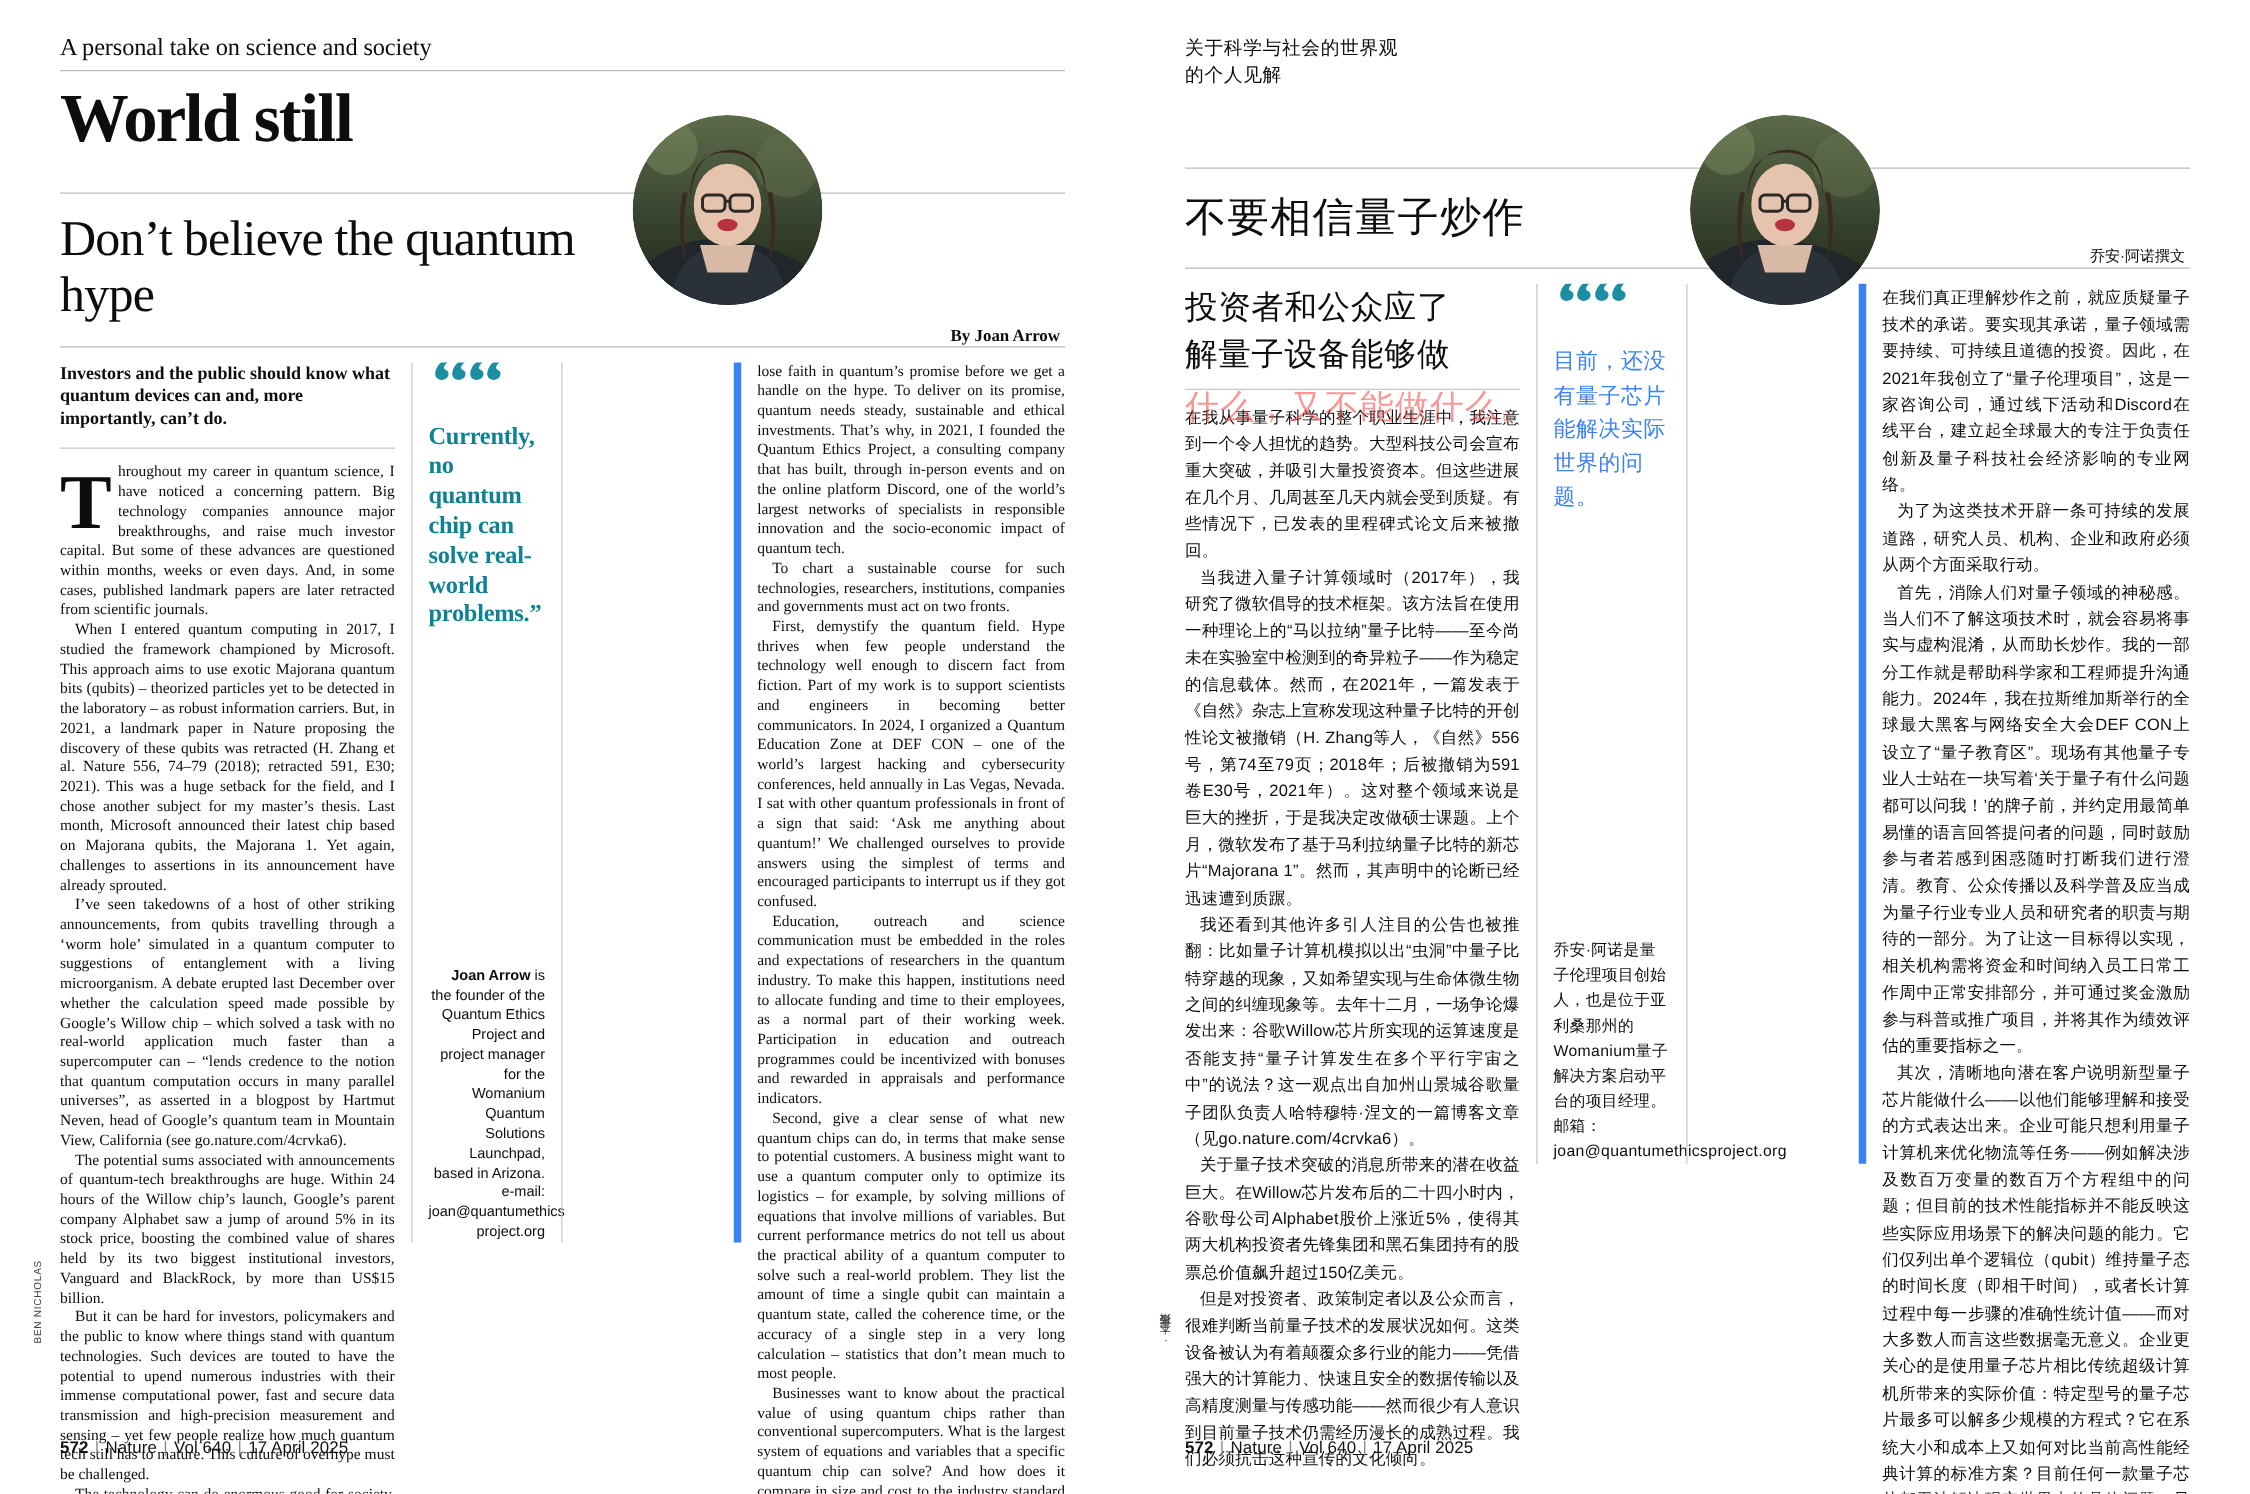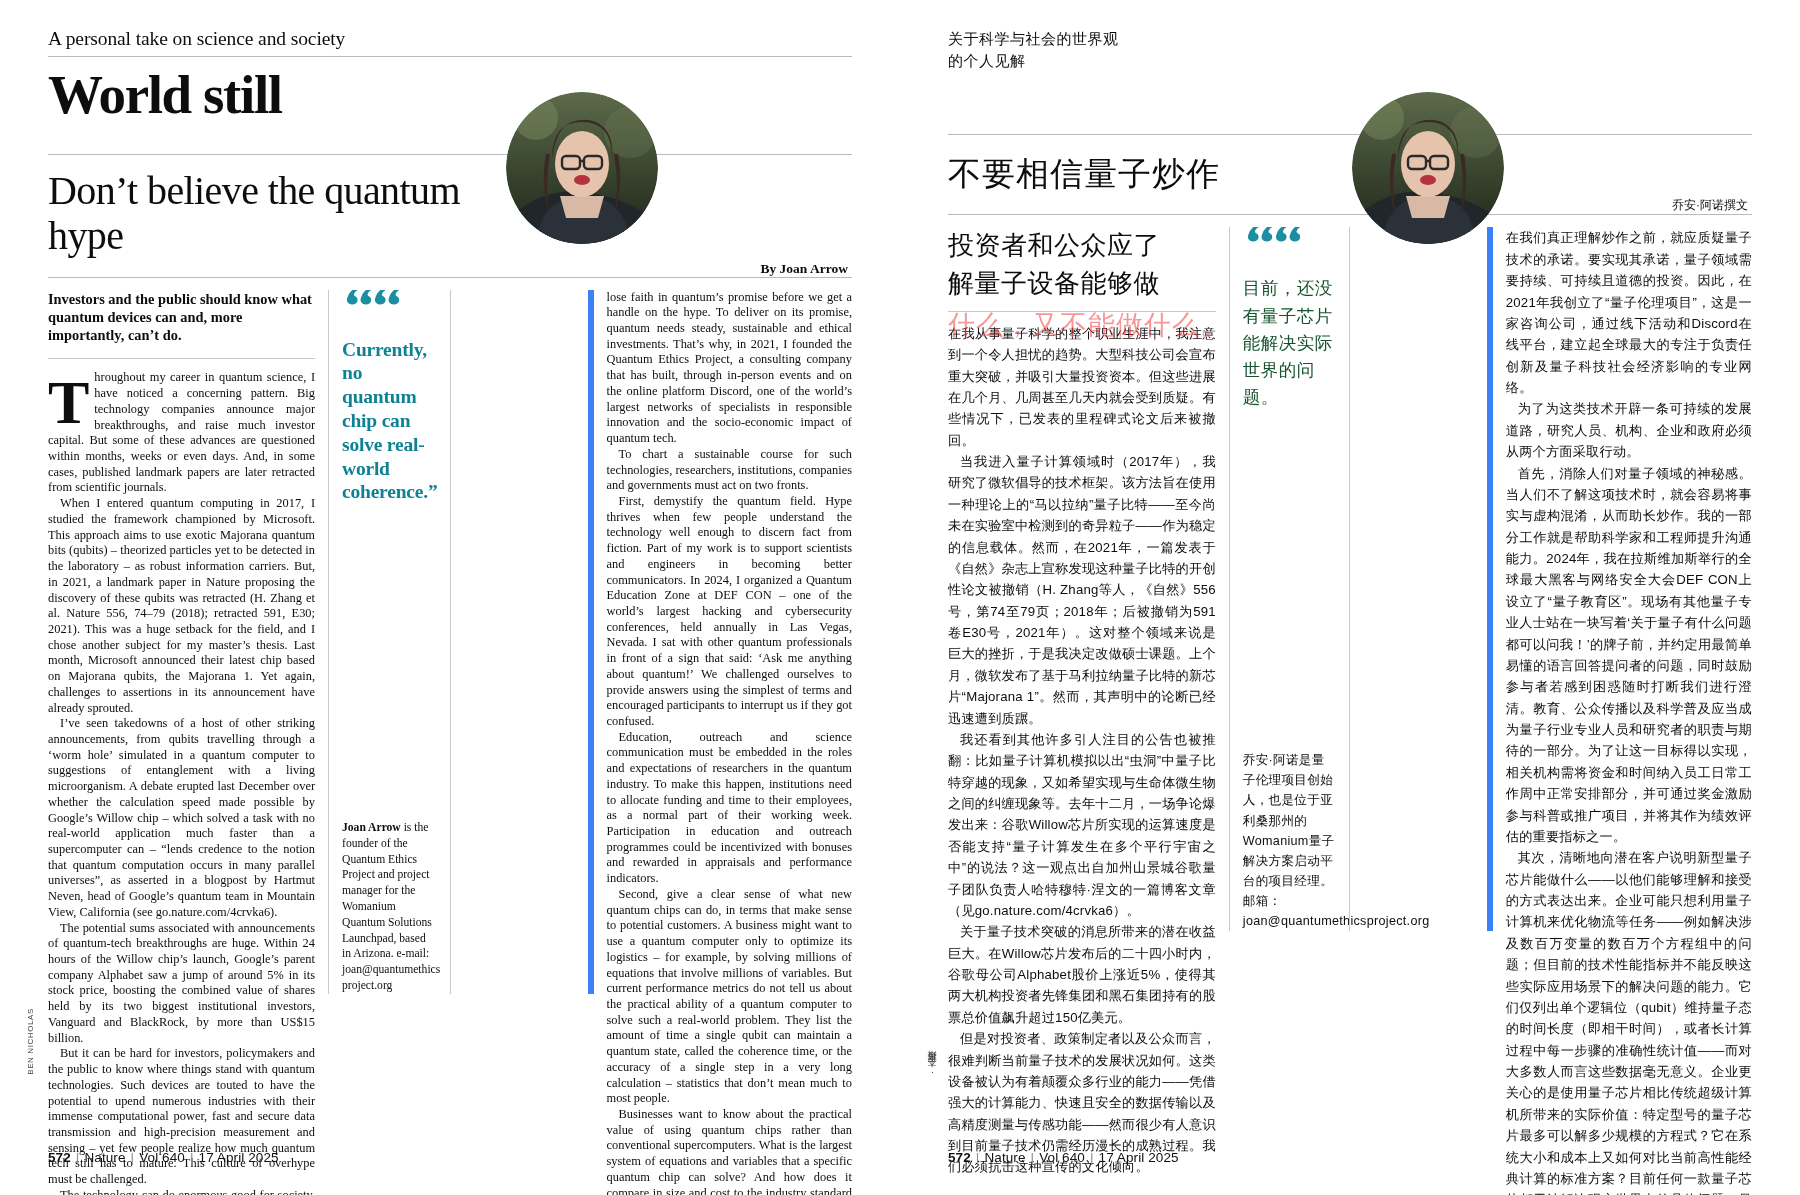--- a/index.html
+++ b/index.html
@@ -119,28 +119,28 @@
   }
   .pq-text {
     font-family:"Liberation Serif", serif;
     font-weight:bold; font-size:19.5px; line-height:1.22;
     color:#0e8294; margin-top:8px; text-align:left;
     letter-spacing:-0.2px;
   }
   .pq-text-cn {
     font-family:"Liberation Sans", sans-serif;
     font-weight:normal; font-size:17.5px; line-height:1.55;
-    color:#14532d; margin-top:8px; text-align:left;
+    color:#3b82f6; margin-top:8px; text-align:left;
     letter-spacing:0.5px;
   }
 
   
   .bio {
-    font-family:Liberation Serif, serif;
-    font-size:11.6px; line-height:1.36; text-align:left;
+    font-family:Liberation Sans, sans-serif;
+    font-size:11.6px; line-height:1.36; text-align:right;
     position:absolute; left:13px; right:13px; bottom:0;
   }
   .bio b { font-weight:bold; }
   .bio-cn {
     font-family:"Liberation Sans", sans-serif;
     font-size:12.6px; line-height:1.6; text-align:left;
     letter-spacing:0.3px;
     position:absolute; left:13px; right:13px; bottom:0;
   }
 
@@ -232,21 +232,21 @@
         <p class="body dropcap">Throughout my career in quantum science, I have noticed a concerning pattern. Big technology companies announce major breakthroughs, and raise much investor capital. But some of these advances are questioned within months, weeks or even days. And, in some cases, published landmark papers are later retracted from scientific journals.</p>
         <p class="body">When I entered quantum computing in 2017, I studied the framework championed by Microsoft. This approach aims to use exotic Majorana quantum bits (qubits) – theorized particles yet to be detected in the laboratory – as robust information carriers. But, in 2021, a landmark paper in Nature proposing the discovery of these qubits was retracted (H. Zhang et al. Nature 556, 74–79 (2018); retracted 591, E30; 2021). This was a huge setback for the field, and I chose another subject for my master’s thesis. Last month, Microsoft announced their latest chip based on Majorana qubits, the Majorana 1. Yet again, challenges to assertions in its announcement have already sprouted.</p>
         <p class="body">I’ve seen takedowns of a host of other striking announce­ments, from qubits travelling through a ‘worm hole’ simulated in a quantum computer to suggestions of entanglement with a living microorganism. A debate erupted last December over whether the calculation speed made possible by Google’s Willow chip – which solved a task with no real-world application much faster than a supercomputer can – “lends credence to the notion that quantum compu­tation occurs in many parallel universes”, as asserted in a blogpost by Hartmut Neven, head of Google’s quantum team in Mountain View, California (see go.nature.com/4crvka6).</p>
         <p class="body">The potential sums associated with announcements of quantum-tech breakthroughs are huge. Within 24 hours of the Willow chip’s launch, Google’s parent company Alphabet saw a jump of around 5% in its stock price, boosting the combined value of shares held by its two biggest institutional investors, Vanguard and BlackRock, by more than US$15 billion.</p>
         <p class="body">But it can be hard for investors, policymakers and the public to know where things stand with quantum technologies. Such devices are touted to have the potential to upend numerous industries with their immense com­putational power, fast and secure data transmission and high-precision measurement and sensing – yet few people realize how much quantum tech still has to mature. This culture of overhype must be challenged.</p>
         <p class="body">The technology can do enormous good for society, by accelerating the pace of material and drug discovery, for instance. However, we won’t see that future if investors</p>
       </div>
 
       <div class="col c2">
         <span class="pq-marks">““</span>
-        <div class="pq-text">Currently, no quantum chip can solve real-world coherence.”</div>
+        <div class="pq-text">Currently, no quantum chip can solve real-world problems.”</div>
         <div class="bio">
           <b>Joan Arrow</b><span> is the founder of the Quantum Ethics Project and project manager for the Womanium Quantum Solutions Launchpad, based in Arizona. e-mail: joan@quantumethics project.org</span>
         </div>
       </div>
 
       <div class="col c3"></div>
 
       <div class="col c4">
         <p class="body">lose faith in quantum’s promise before we get a handle on the hype. To deliver on its promise, quantum needs steady, sustainable and ethical investments. That’s why, in 2021, I founded the Quantum Ethics Project, a consulting company that has built, through in-person events and on the online platform Discord, one of the world’s largest networks of specialists in responsible innovation and the socio-economic impact of quantum tech.</p>
         <p class="body">To chart a sustainable course for such technologies, researchers, institutions, companies and governments must act on two fronts.</p>

